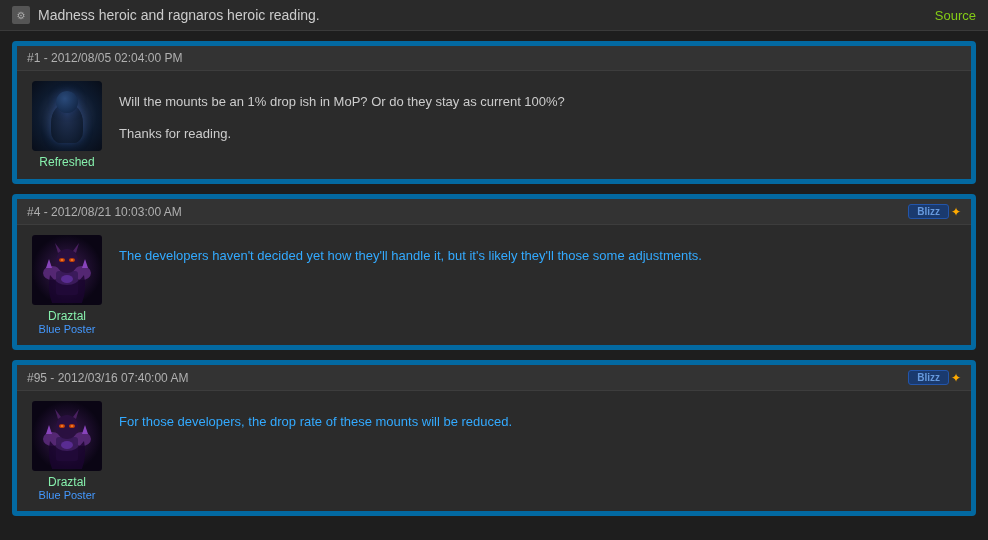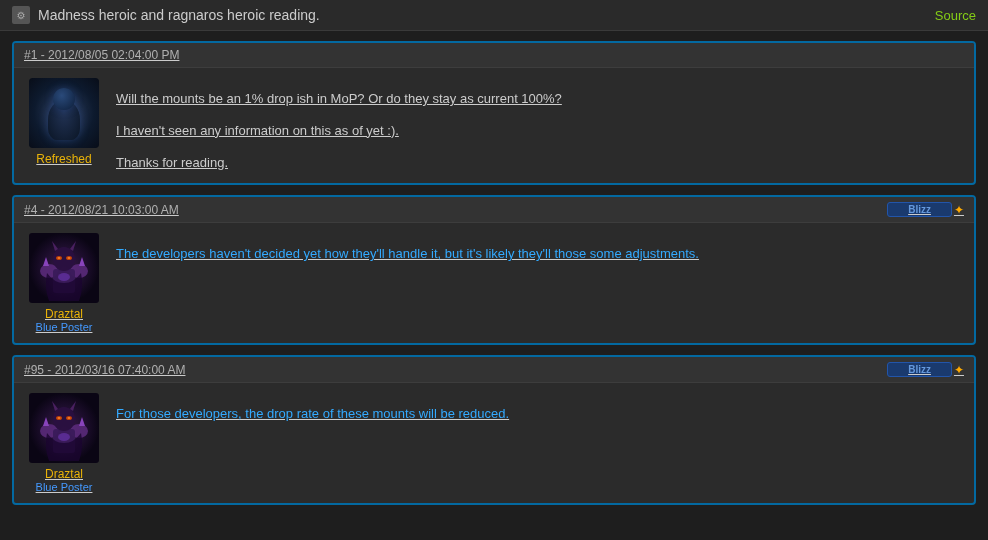--- a/index.html
+++ b/index.html
@@ -57,24 +57,23 @@
     .posts-container {
       padding: 10px 12px;
       display: flex;
       flex-direction: column;
       gap: 10px;
     }
 
     
     .post-card {
       background: #2b2b2b;
-      border: 2px solid #0369a1;
+      border: 5px solid #0369a1;
       border-radius: 4px;
       overflow: hidden;
-      text-decoration: underline;
     }
 
     
     .post-header {
       background: #333333;
       padding: 5px 10px;
       display: flex;
       align-items: center;
       justify-content: space-between;
       border-bottom: 1px solid #3d3d3d;
@@ -85,21 +84,21 @@
     }
     .blizzard-icon {
       display: flex;
       align-items: center;
       gap: 2px;
     }
     .blizz-badge {
       background: #1a3a6e;
       border: 1px solid #2255aa;
       border-radius: 3px;
-      padding: 1px 20px;
+      padding: 1px 8px;
       font-size: 10px;
       color: #6699dd;
       font-weight: bold;
       margin-left: 8px;
     }
     .blizz-star {
       color: #ffaa00;
       font-size: 12px;
     }
 
@@ -154,21 +153,21 @@
       transform: translateX(-50%);
       width: 22px;
       height: 22px;
       background: radial-gradient(ellipse at 40% 35%, #2a4a7a 0%, #0d1e3a 100%);
       border-radius: 50%;
       z-index: 1;
       box-shadow: 0 0 8px rgba(40,80,160,0.4);
     }
 
     .username {
-      color: #eab308;
+      color: #86efac;
       font-size: 12px;
       margin-top: 4px;
       text-align: center;
     }
     .user-role {
       color: #4499ff;
       font-size: 11px;
       text-align: left;
     }
 
@@ -221,21 +220,20 @@
       </div>
       <div class="post-body">
         <div class="post-avatar-section">
           <div class="avatar-img">
             <div class="avatar-silhouette"></div>
           </div>
           <span class="username">Refreshed</span>
         </div>
         <div class="post-content">
           <p>Will the mounts be an 1% drop ish in MoP? Or do they stay as current 100%?</p>
-          <p>I haven't seen any information on this as of yet :).</p>
           <p>Thanks for reading.</p>
         </div>
       </div>
     </div>
 
     <div class="post-card">
       <div class="post-header">
         <span class="post-number-date">
           #4 - 2012/08/21 10:03:00 AM
         </span>

